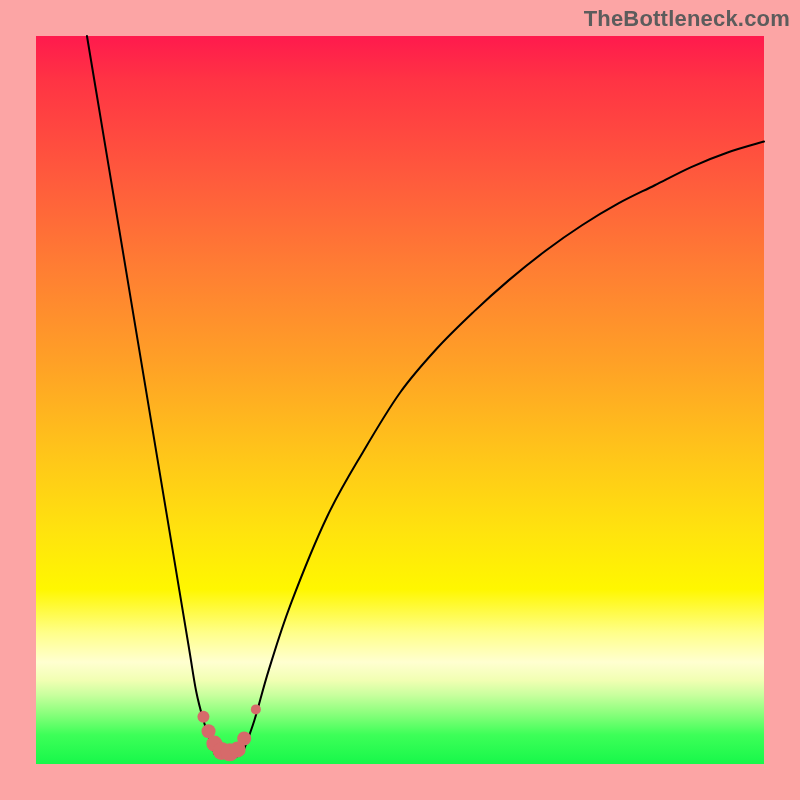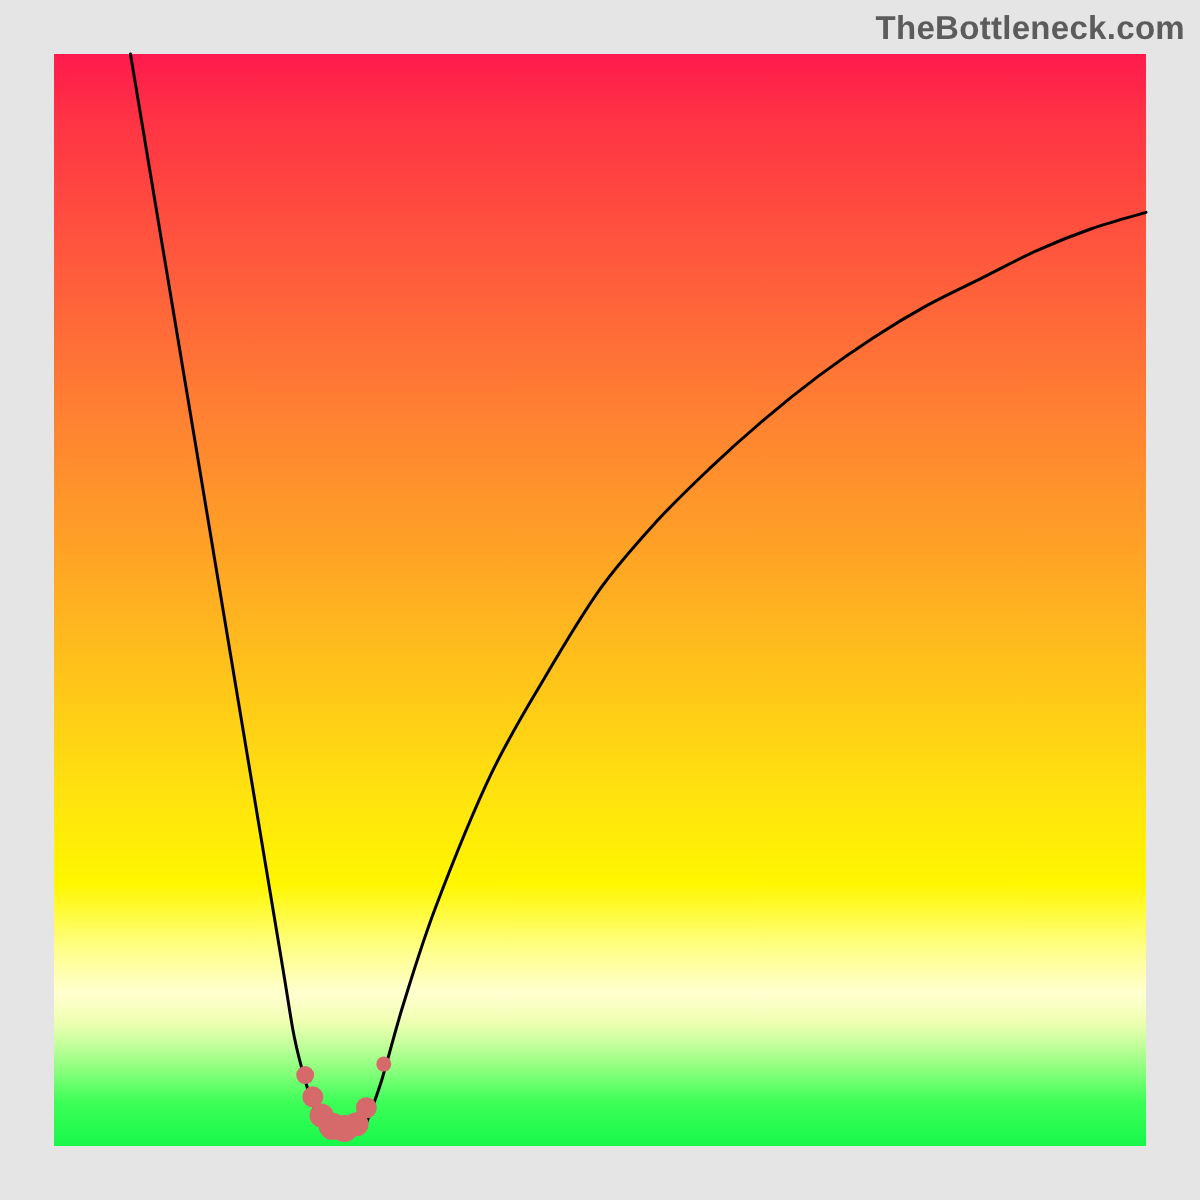--- a/index.html
+++ b/index.html
@@ -9,21 +9,21 @@
     height: 800px;
     background: #000000;
     overflow: hidden;
   }
   .frame {
     position: absolute;
     top: 0;
     left: 0;
     width: 800px;
     height: 800px;
-    background: #e5e5e5;
+    background: #fca5a5;
   }
   .plot-area {
     position: absolute;
     top: 36px;
     left: 36px;
     width: 728px;
     height: 728px;
     
     background: linear-gradient(to bottom,
       #ff1a4d 0%,

